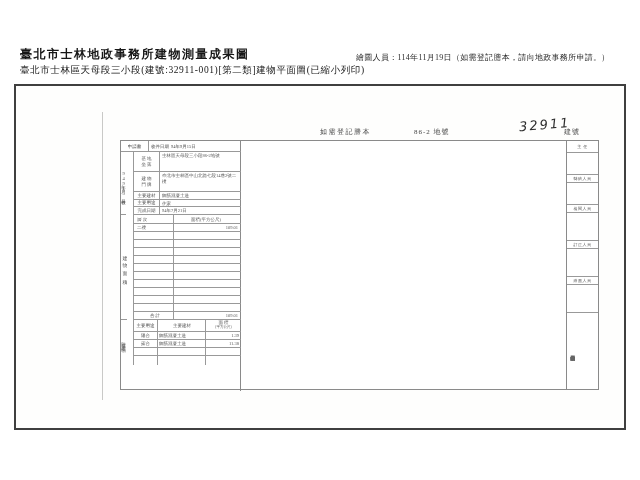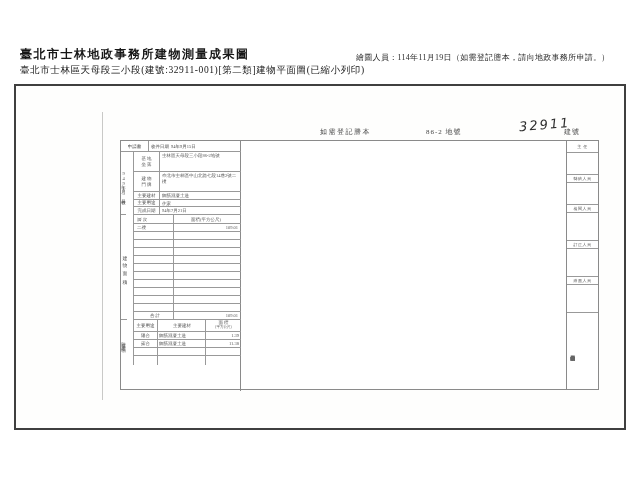--- a/index.html
+++ b/index.html
@@ -16,21 +16,21 @@
   
   .doc-frame{position:absolute;left:14px;top:84px;width:608px;height:342px;border:2px solid #3f3f3f;background:#fefefd;}
   .doc-frame *{box-sizing:border-box;}
   .fold-line{position:absolute;left:86px;top:26px;width:1px;height:288px;background:#c9c9c7;}
 
   .scan{color:#4a4a4a;} .t5{font-size:5px;} .t45{font-size:4.5px;}
 
   
   .form-title{position:absolute;left:114px;top:40px;font-size:7.5px;font-weight:700;letter-spacing:1.6px;color:#333;}
   .form-section{position:absolute;left:304px;top:41px;font-size:7px;letter-spacing:1.5px;color:#444;}
-  .form-parcel{position:absolute;left:410px;top:41px;font-size:7px;letter-spacing:1px;color:#444;}
+  .form-parcel{position:absolute;left:398px;top:41px;font-size:7px;letter-spacing:1px;color:#444;}
   .bno-hand{position:absolute;left:503px;top:31px;font-size:13px;font-style:italic;transform:rotate(-5deg);letter-spacing:2px;color:#2e2e2e;font-family:"DejaVu Sans",sans-serif;}
   .bno-label{position:absolute;left:548px;top:41px;font-size:7px;letter-spacing:1px;color:#444;}
 
   
   .form-box{position:absolute;left:104px;top:54px;width:447px;height:250px;border:1px solid #8a8a8a;background:#fff;}
   .right-strip{position:absolute;left:551px;top:54px;width:32px;height:250px;border:1px solid #8a8a8a;border-left:none;background:#fff;}
 
   
   .form-left{position:absolute;left:0;top:0;width:120px;height:250px;border-right:1px solid #8a8a8a;}
   .row0{position:absolute;left:0;top:0;width:120px;height:11px;border-bottom:1px solid #999;display:flex;}

